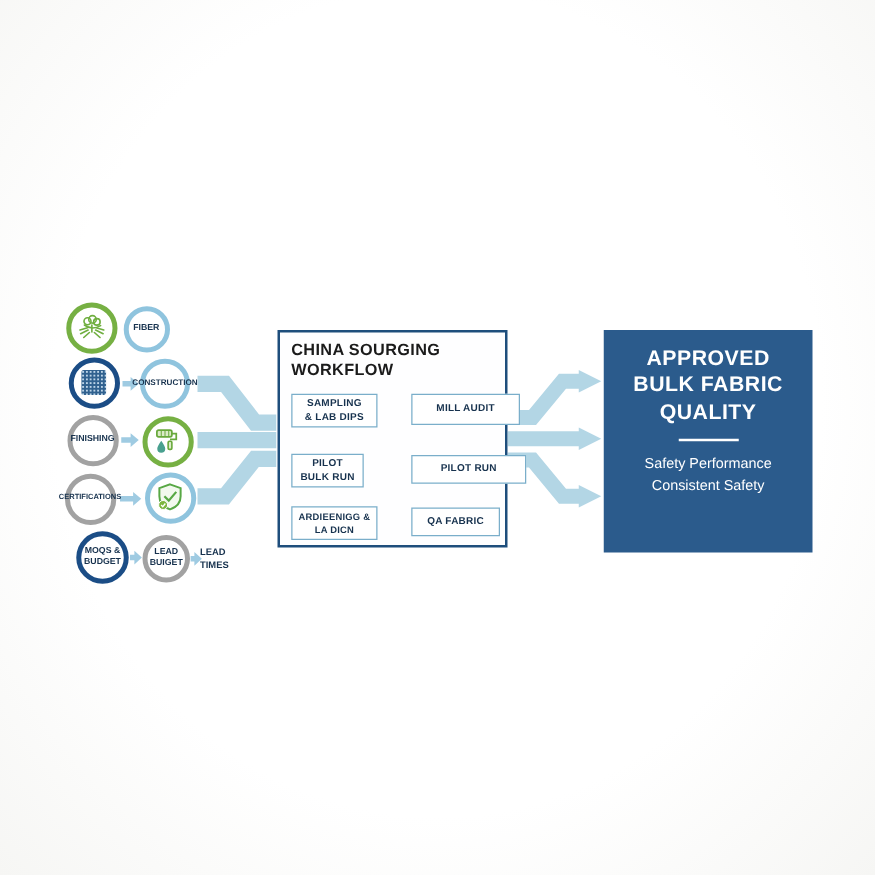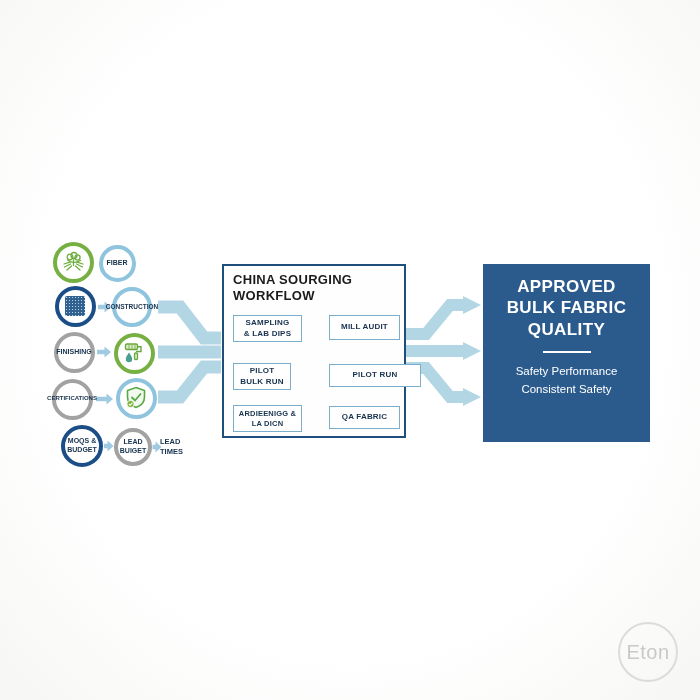--- a/index.html
+++ b/index.html
@@ -200,21 +200,21 @@
   <div class="wf-title">
     <span>CHINA SOURGING</span>
     <span>WORKFLOW</span>
   </div>
 
   <div class="step" style="left:233px;top:315px;width:69px;height:27px;">
     <span>SAMPLING</span>
     <span>&amp; LAB DIPS</span>
   </div>
 
-  <div class="step" style="left:329px;top:315px;width:71px;height:25px;">
+  <div class="step" style="left:329px;top:315px;width:87px;height:25px;">
     <span>MILL AUDIT</span>
   </div>
 
   <div class="step" style="left:233px;top:363px;width:58px;height:27px;">
     <span>PILOT</span>
     <span>BULK RUN</span>
   </div>
 
   <div class="step" style="left:329px;top:364px;width:92px;height:23px;">
     <span>PILOT RUN</span>
@@ -235,17 +235,14 @@
       <span>BULK FABRIC</span>
       <span>QUALITY</span>
     </div>
     <div class="result-divider"></div>
     <div class="result-bullets">
       <div>Safety Performance</div>
       <div>Consistent Safety</div>
     </div>
   </div>
 
-  <div class="eton">
-    <span>Eton</span>
-  </div>
 
 </div>
 
 </body></html>

